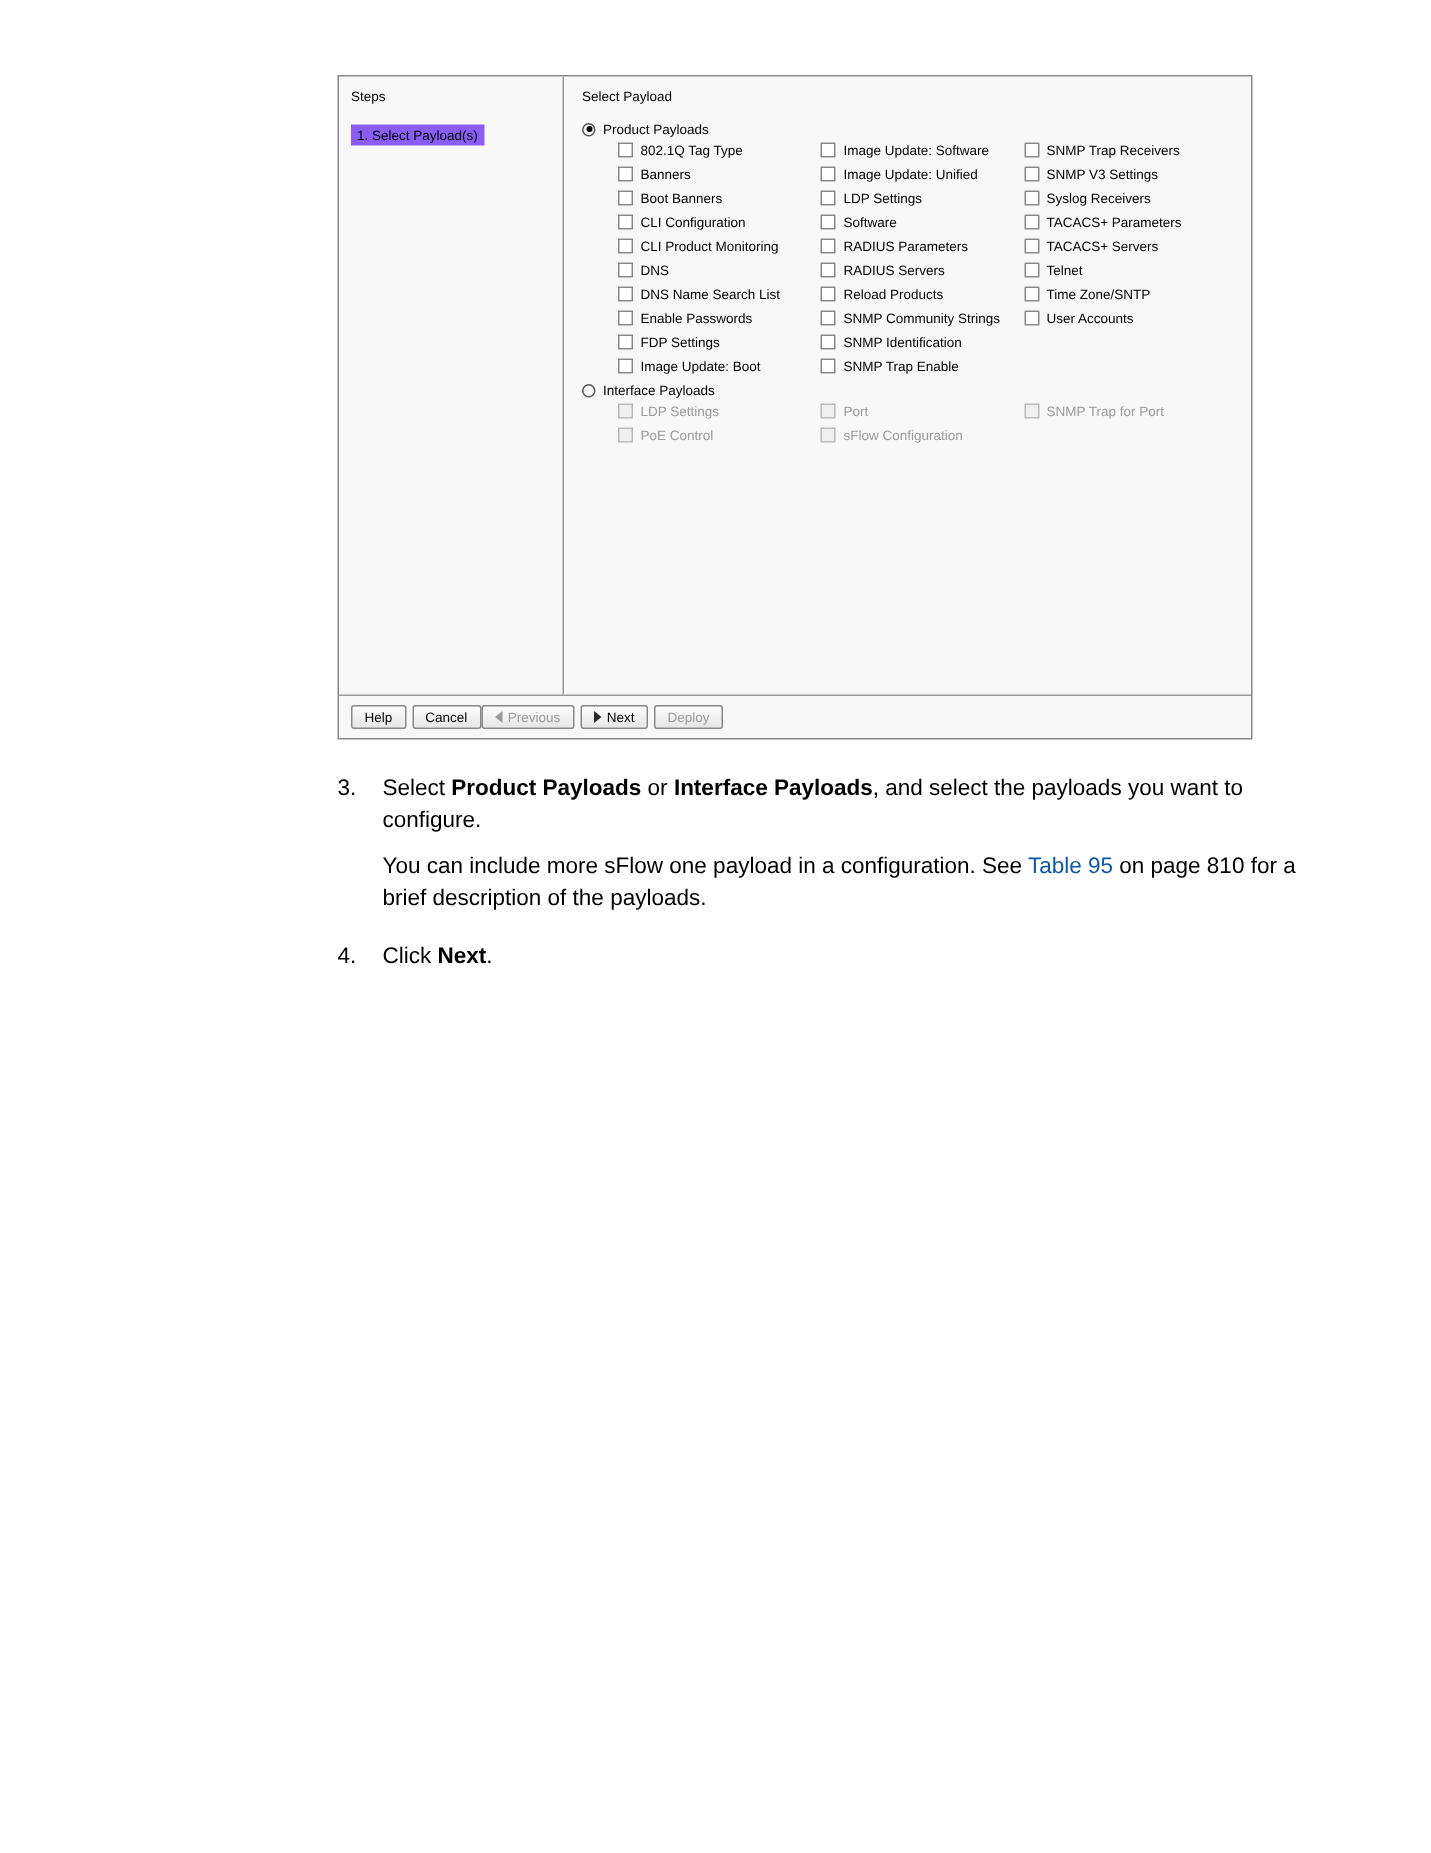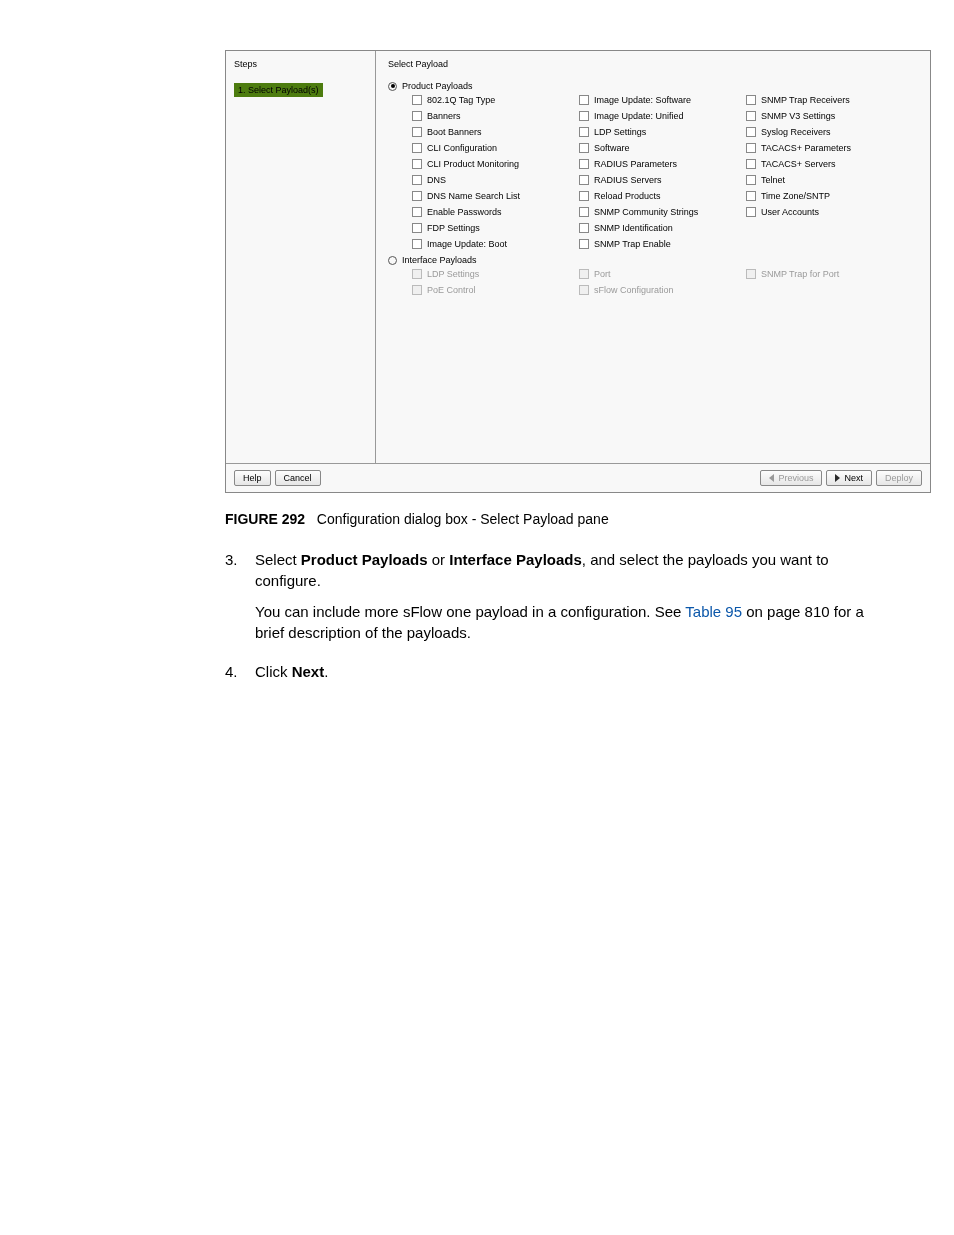--- a/index.html
+++ b/index.html
@@ -25,21 +25,21 @@
   .page-number {
     font-size: 30px;
     font-weight: 400;
   }
   .header-title {
     font-size: 15px;
     color: #333;
   }
   .dialog-wrapper {
     margin-left: 150px;
-    width: 706px;
+    width: 610px;
   }
   .dialog {
     background: #f8f8f8;
     border: 1px solid #888;
     font-family: Tahoma, Arial, sans-serif;
     font-size: 9px;
     color: #000;
   }
   .dialog-top {
     display: flex;
@@ -47,21 +47,21 @@
   }
   .steps-pane {
     width: 150px;
     border-right: 1px solid #999;
     padding: 8px;
   }
   .steps-pane .steps-title {
     margin-bottom: 14px;
   }
   .step-item {
-    background: #4d7c0f;
+    background: #8b5cf6;
     padding: 2px 4px;
     margin-top: 2px;
     width: fit-content;
   }
   .payload-pane {
     flex: 1;
     padding: 8px 12px;
   }
   .payload-title {
     margin-bottom: 12px;
@@ -94,21 +94,21 @@
   }
   .cb-row {
     display: flex;
     align-items: center;
     gap: 5px;
     white-space: nowrap;
   }
   .cb-row.disabled { color: #9a9a9a; }
   .dialog-bottom {
     display: flex;
-    justify-content: space-between;
+    justify-content: flex-start;
     padding: 6px 8px;
     border-top: 1px solid #999;
   }
   .btn {
     background: linear-gradient(#fdfdfd,#e6e6e6);
     border: 1px solid #888;
     border-radius: 2px;
     padding: 2px 8px;
     font-size: 9px;
     display: inline-flex;
@@ -348,23 +348,20 @@
               <span>Next</span>
             </span>
           <span class="btn disabled">
               <span>Deploy</span>
             </span>
         </div>
       </div>
     </div>
   </div>
 
-  <div class="figure-caption">
-    <b>FIGURE 292</b>&nbsp;&nbsp;&nbsp;<span>Configuration dialog box - Select Payload pane</span>
-  </div>
 
   <div class="body-content">
     <div class="num-item">
       <span class="num">3.</span>
       <span>
         <span>Select </span><b class="kw">Product Payloads</b><span> or </span><b class="kw">Interface Payloads</b><span>, and select the payloads you want to configure.</span>
       </span>
     </div>
     <div class="sub-para">
       <span>You can include more sFlow one payload in a configuration. See </span><span class="link">Table 95</span><span> on page 810 for a brief description of the payloads.</span>

